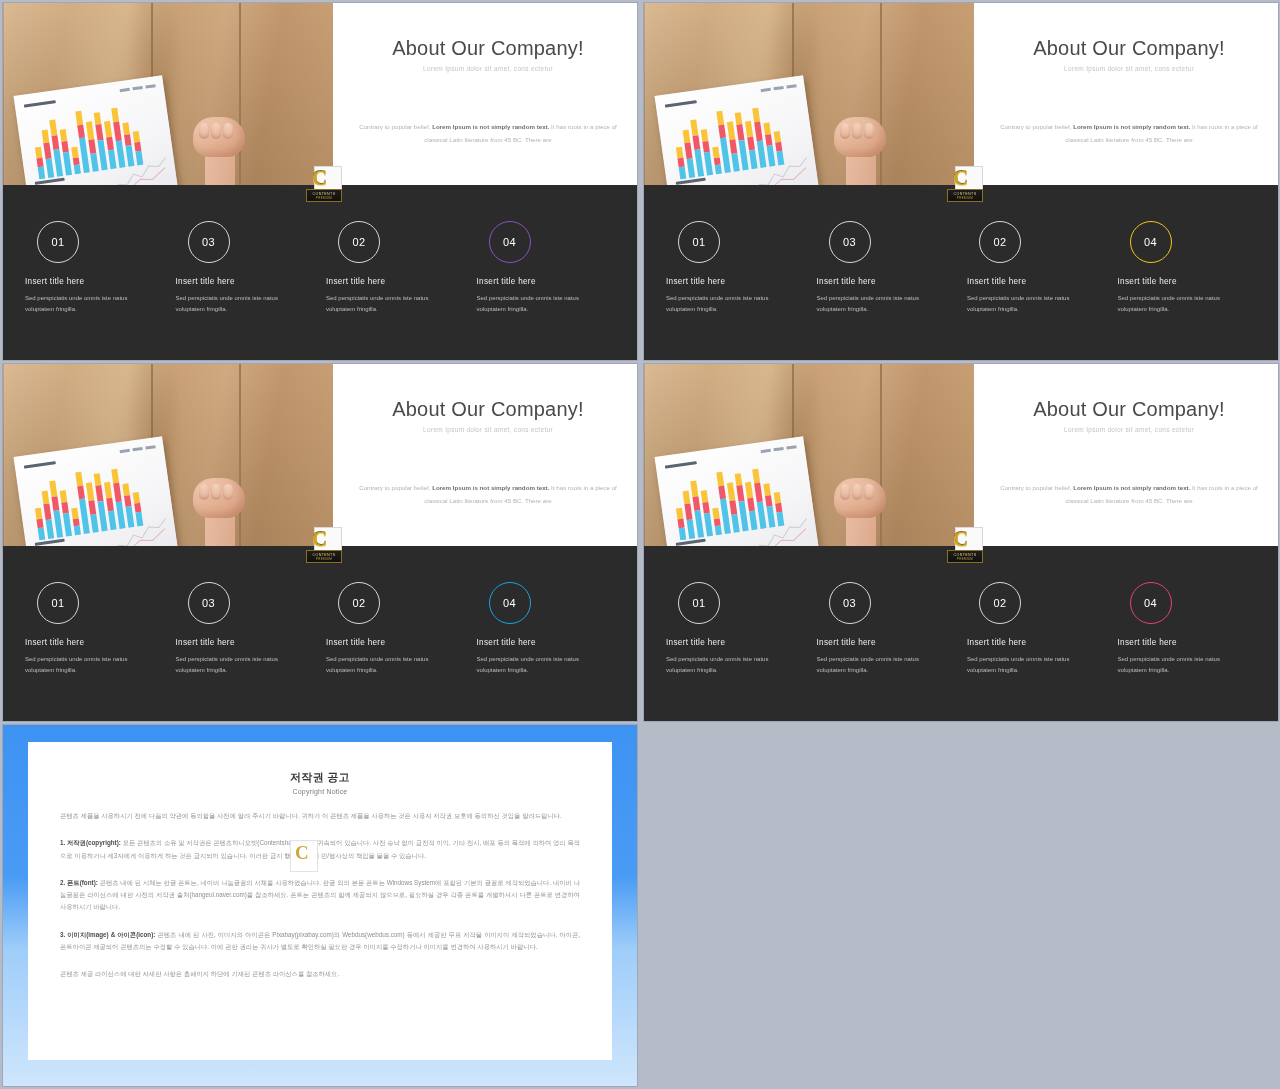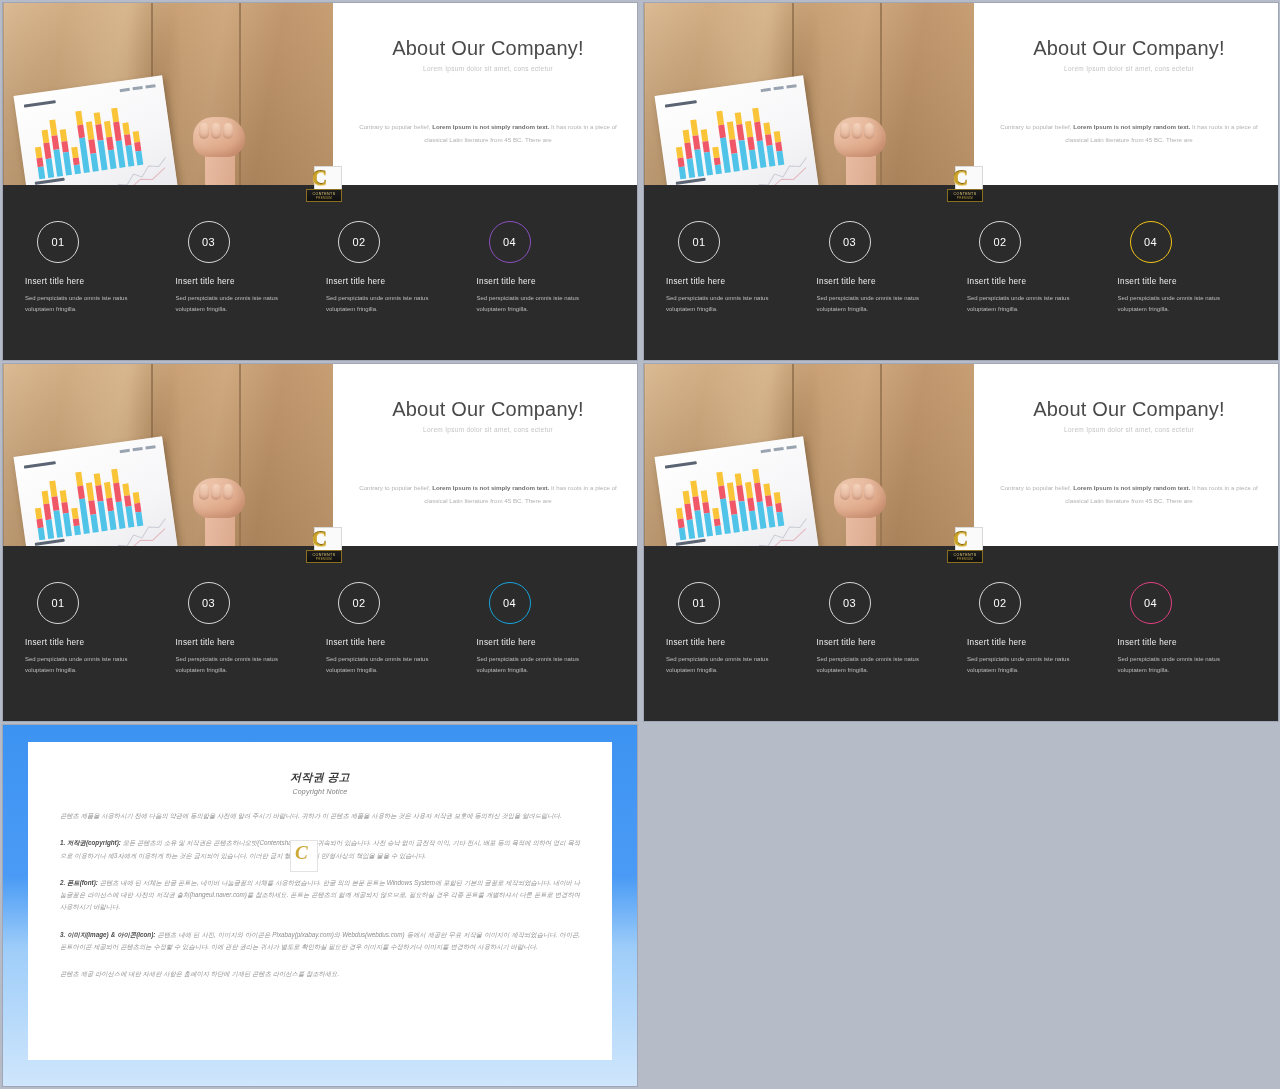--- a/index.html
+++ b/index.html
@@ -204,21 +204,20 @@
   }
 
   
   .notice{
     position:absolute;
     left:3px; top:725px;
     width:634px; height:361px;
     background:linear-gradient(180deg,#3d93f2 0%,#4a9bf5 42%,#9ecdf9 62%,#cfe6fc 100%);
     padding:17px 25px 26px 25px;
     box-shadow:0 0 0 1px rgba(120,128,145,.35);
-    font-style:italic;
   }
   .notice-sheet{
     width:100%; height:100%;
     background:#ffffff;
     padding:28px 32px;
     position:relative;
     overflow:hidden;
   }
   .n-title{
     text-align:center;

